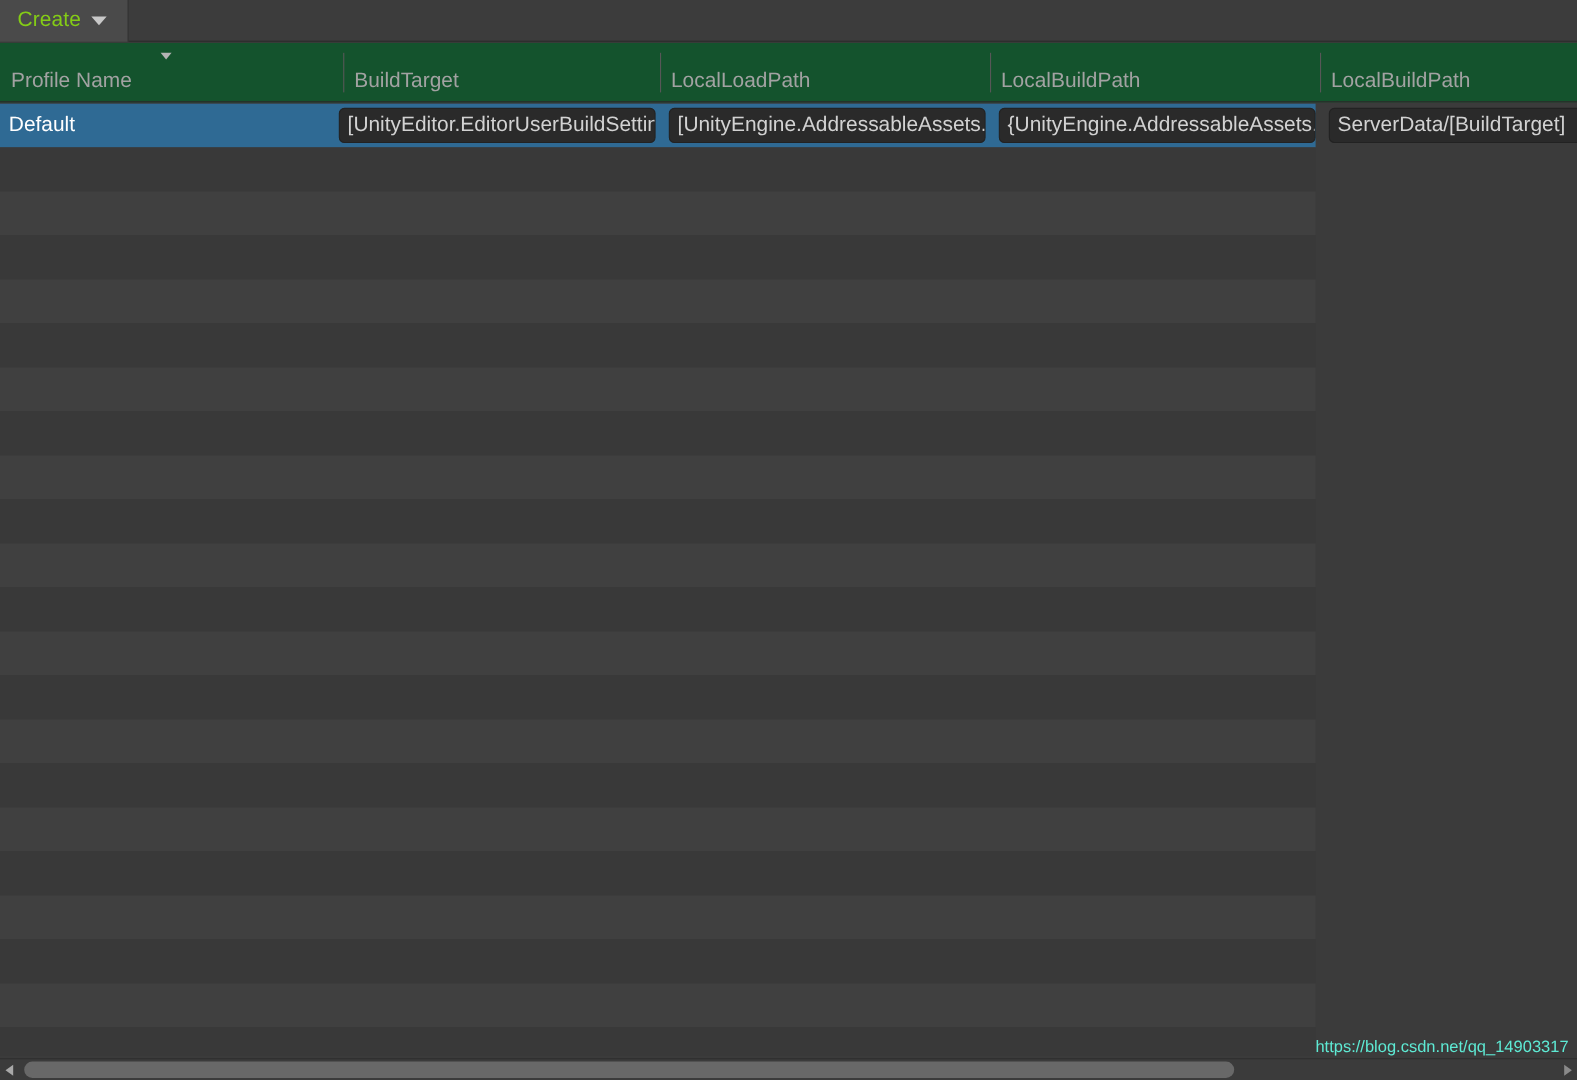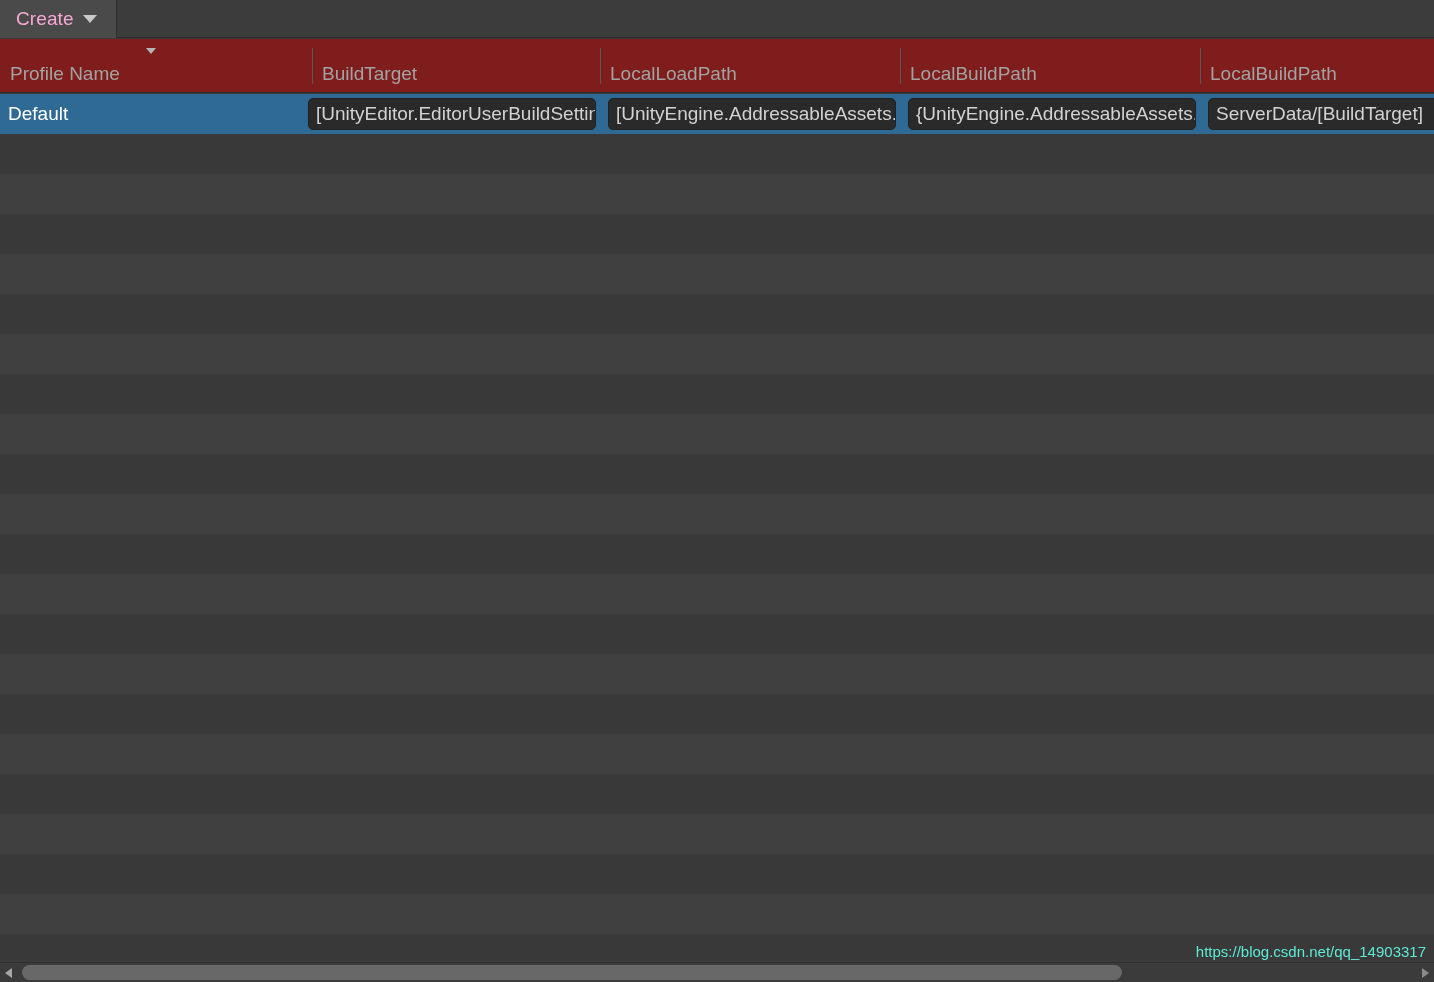--- a/index.html
+++ b/index.html
@@ -41,39 +41,39 @@
     background: #4a4a4a;
     border: none;
     border-right: 1px solid #2e2e2e;
     box-sizing: border-box;
     display: flex;
     align-items: center;
     padding-left: 16px;
     cursor: pointer;
   }
   .create-btn-label {
-    color: #f9a8d4;
+    color: #84cc16;
     font-size: 19px;
     letter-spacing: .1px;
   }
   .caret-down {
     margin-left: 9px;
     width: 0; height: 0;
     border-left: 7px solid transparent;
     border-right: 7px solid transparent;
     border-top: 8px solid #c8c8c8;
   }
 
   
   .col-header {
     position: absolute;
     left: 0; top: 39px;
     width: 1434px;
     height: 54px;
-    background: #7f1d1d;
+    background: #14532d;
     border-bottom: 1px solid #2b2b2b;
     box-sizing: border-box;
     padding-left: 15px;
   }
   .col {
     position: absolute;
     top: 0;
     height: 54px;
     box-sizing: border-box;
   }
@@ -105,21 +105,21 @@
   
   .rows {
     position: absolute;
     left: 0; top: 94px;
     width: 1434px;
     height: 866px;
     overflow: hidden;
   }
   .row {
     position: relative;
-    width: 1434px;
+    width: 1196px;
     height: 40px;
     box-sizing: border-box;
   }
   .row.even { background: #393939; }
   .row.odd  { background: #404040; }
   .row.selected { background: #2f6a94; }
 
   .cell-name {
     position: absolute;
     left: 8px;

